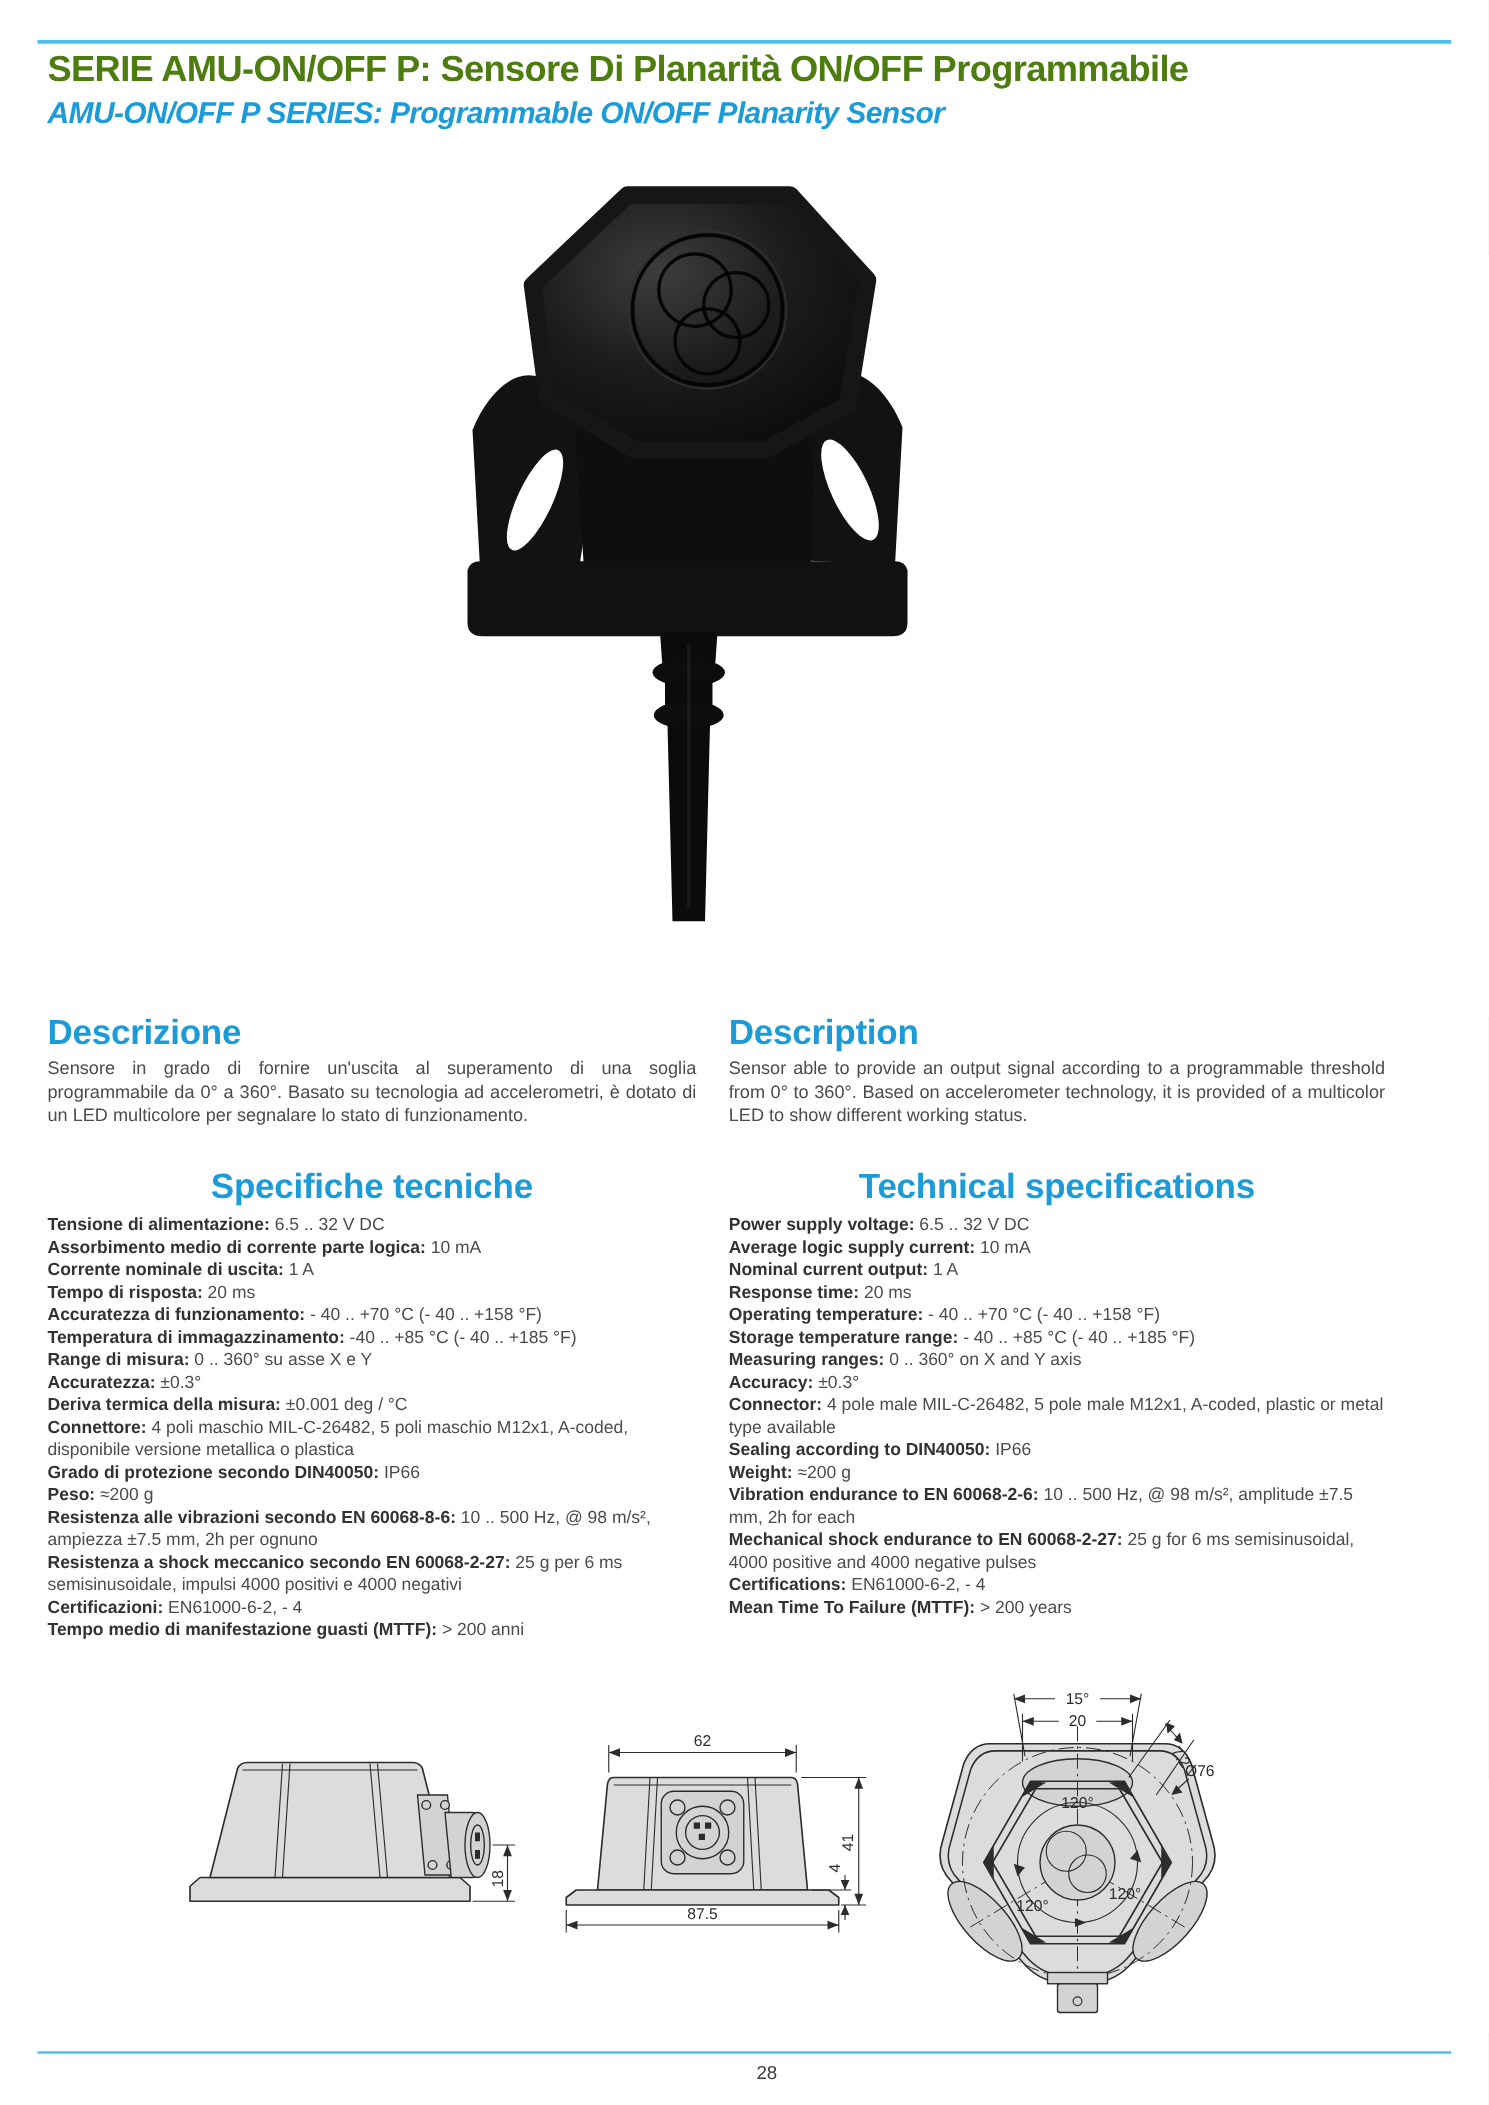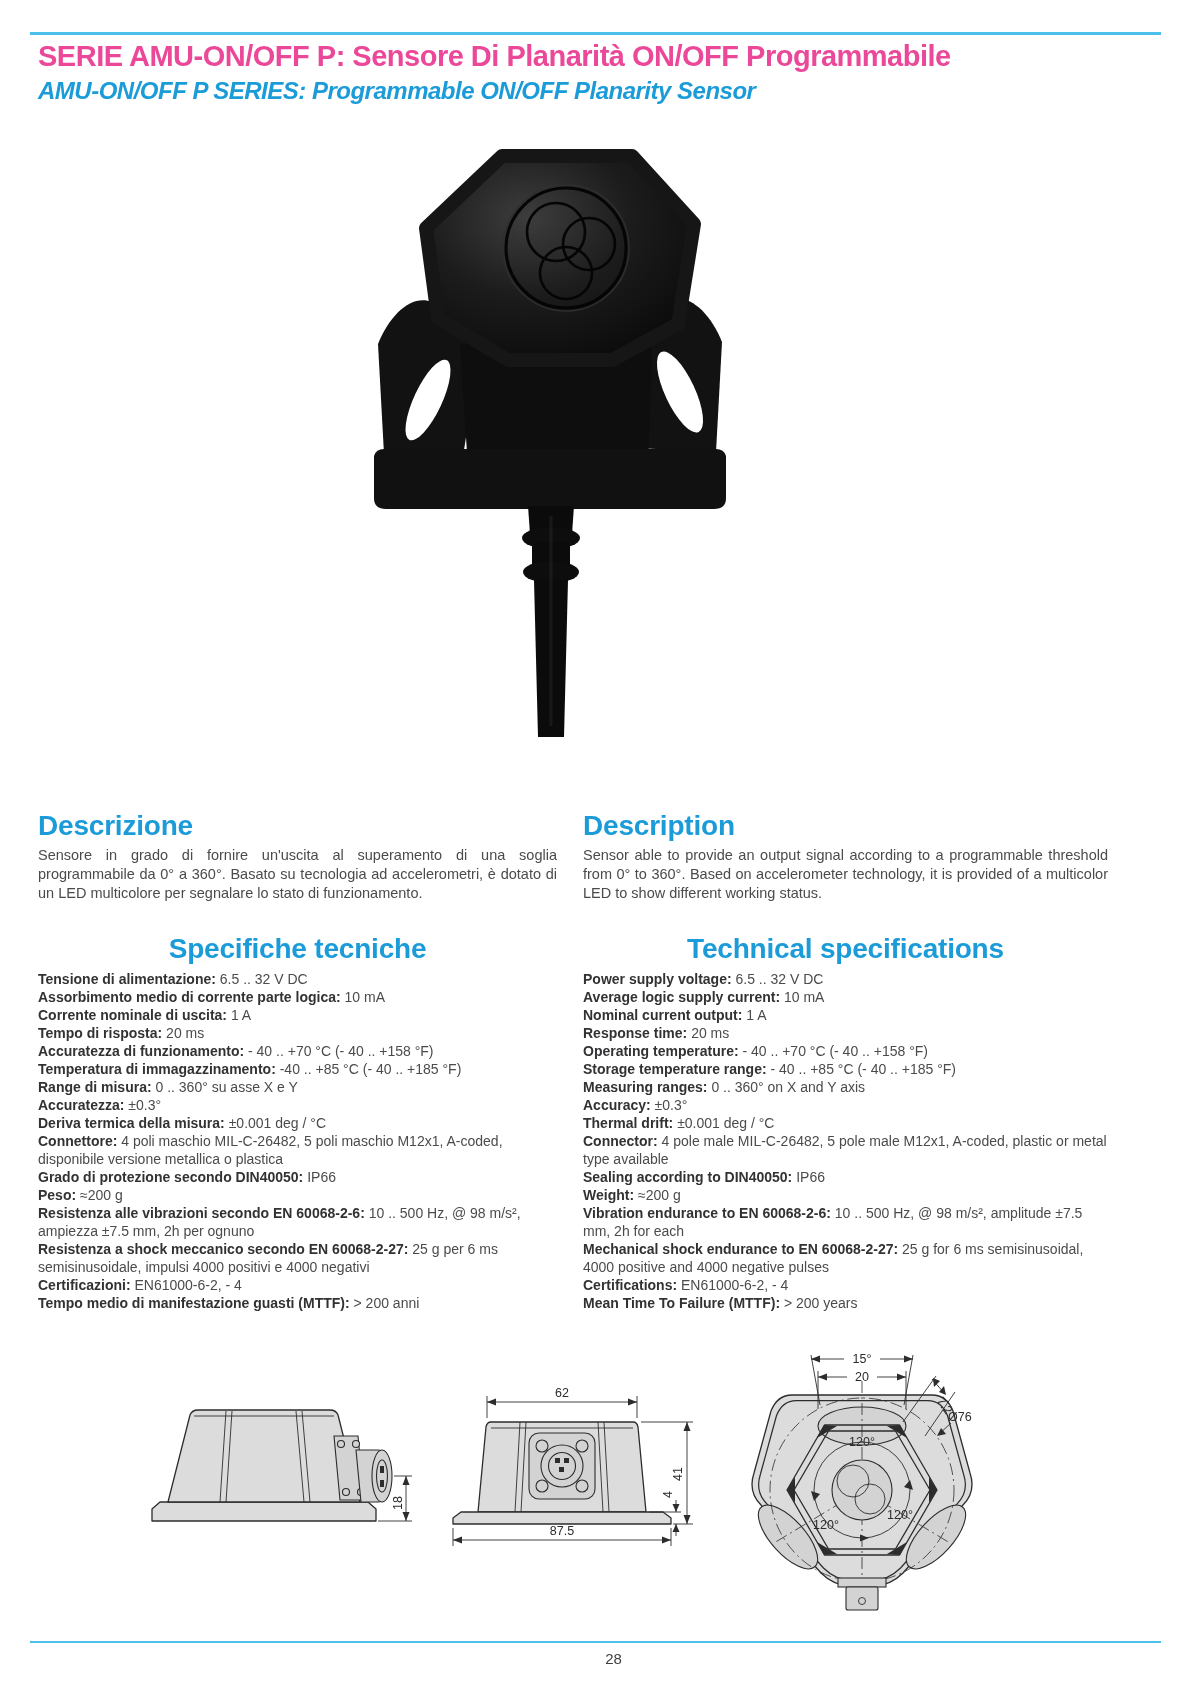--- a/index.html
+++ b/index.html
@@ -1,20 +1,20 @@
 <!DOCTYPE html>
 <html><head>
 <meta charset="utf-8">
 <style>
   html,body { margin:0; padding:0; background:#e8e8e8; }
   .page { position:relative; width:1191px; height:1684px; margin:0 auto; background:#ffffff;
           font-family:"Liberation Sans", sans-serif; overflow:hidden; }
   .top-rule { position:absolute; left:30px; right:30px; top:32px; border-top:3px solid #4cc0ea; }
   .title-it { position:absolute; left:38px; top:40px; margin:0; font-size:29px; font-weight:bold;
-              color:#ec4899; letter-spacing:-0.5px; white-space:nowrap; }
+              color:#4d7c0f; letter-spacing:-0.5px; white-space:nowrap; }
   .title-en { position:absolute; left:38px; top:77px; margin:0; font-size:24px; font-weight:bold;
               font-style:italic; color:#1b9cd9; letter-spacing:-0.5px; white-space:nowrap; }
   .photo { position:absolute; left:360px; top:136px; width:380px; height:605px; }
   .col { position:absolute; top:810px; color:#4b4b4d; }
   .col-it { left:38px; width:519px; }
   .col-en { left:583px; width:525px; }
   .col h3 { margin:0 0 4px 0; font-size:28px; font-weight:bold; color:#1b9cd9; letter-spacing:-0.2px; }
   .col p  { margin:0; font-size:14.5px; line-height:19px; text-align:justify; }
   .specs-h { margin-top:30px !important;text-align:center; }
   .specs { margin-top:5px; font-size:14px; line-height:18px; }
@@ -90,41 +90,40 @@
       <div class="spec"><b>Corrente nominale di uscita:</b> <span>1 A</span></div>
       <div class="spec"><b>Tempo di risposta:</b> <span>20 ms</span></div>
       <div class="spec"><b>Accuratezza di funzionamento:</b> <span>- 40 .. +70 °C  (- 40 .. +158 °F)</span></div>
       <div class="spec"><b>Temperatura di immagazzinamento:</b> <span>-40 .. +85 °C  (- 40 .. +185 °F)</span></div>
       <div class="spec"><b>Range di misura:</b> <span>0 .. 360° su asse  X e Y</span></div>
       <div class="spec"><b>Accuratezza:</b> <span>±0.3°</span></div>
       <div class="spec"><b>Deriva termica della misura:</b> <span>±0.001 deg / °C</span></div>
       <div class="spec"><b>Connettore:</b> <span>4 poli maschio MIL-C-26482, 5 poli maschio M12x1, A-coded, disponibile versione metallica o plastica</span></div>
       <div class="spec"><b>Grado di protezione secondo DIN40050:</b> <span>IP66</span></div>
       <div class="spec"><b>Peso:</b> <span>≈200 g</span></div>
-      <div class="spec"><b>Resistenza alle vibrazioni secondo EN 60068-2-6:</b> <span>10 .. 500 Hz, @ 98 m/s², ampiezza ±7.5 mm, 2h per ognuno</span></div>
+      <div class="spec"><b>Resistenza alle vibrazioni secondo EN 60068-8-6:</b> <span>10 .. 500 Hz, @ 98 m/s², ampiezza ±7.5 mm, 2h per ognuno</span></div>
       <div class="spec"><b>Resistenza a shock meccanico secondo EN 60068-2-27:</b> <span>25 g per 6 ms semisinusoidale, impulsi 4000 positivi e 4000 negativi</span></div>
       <div class="spec"><b>Certificazioni:</b> <span>EN61000-6-2, - 4</span></div>
       <div class="spec"><b>Tempo medio di manifestazione guasti (MTTF):</b> <span>&gt; 200  anni</span></div>
     </div>
   </section>
 
   <section class="col col-en">
     <h3>Description</h3>
     <p>Sensor able to provide an output signal according to a programmable threshold from 0° to 360°. Based on accelerometer technology, it is provided of a multicolor LED to show different working status.</p>
     <h3 class="specs-h">Technical specifications</h3>
     <div class="specs">
       <div class="spec"><b>Power supply voltage:</b> <span>6.5 .. 32 V DC</span></div>
       <div class="spec"><b>Average logic supply current:</b> <span>10 mA</span></div>
       <div class="spec"><b>Nominal current output:</b> <span>1 A</span></div>
       <div class="spec"><b>Response time:</b> <span>20 ms</span></div>
       <div class="spec"><b>Operating temperature:</b> <span>- 40 .. +70 °C  (- 40 .. +158 °F)</span></div>
       <div class="spec"><b>Storage temperature range:</b> <span>- 40 .. +85 °C  (- 40 .. +185 °F)</span></div>
       <div class="spec"><b>Measuring ranges:</b> <span>0 .. 360° on  X and Y axis</span></div>
       <div class="spec"><b>Accuracy:</b> <span>±0.3°</span></div>
-      <div class="spec"><b>Thermal drift:</b> <span>±0.001 deg / °C</span></div>
       <div class="spec"><b>Connector:</b> <span>4 pole male MIL-C-26482, 5 pole male M12x1, A-coded, plastic or metal type available</span></div>
       <div class="spec"><b>Sealing according to DIN40050:</b> <span>IP66</span></div>
       <div class="spec"><b>Weight:</b> <span>≈200 g</span></div>
       <div class="spec"><b>Vibration endurance to EN 60068-2-6:</b> <span>10 .. 500 Hz, @ 98 m/s², amplitude ±7.5 mm, 2h for each</span></div>
       <div class="spec"><b>Mechanical shock endurance to EN 60068-2-27:</b> <span>25 g for 6 ms semisinusoidal, 4000 positive and 4000 negative pulses</span></div>
       <div class="spec"><b>Certifications:</b> <span>EN61000-6-2, - 4</span></div>
       <div class="spec"><b>Mean Time To Failure (MTTF):</b> <span>&gt; 200  years</span></div>
     </div>
   </section>
 

